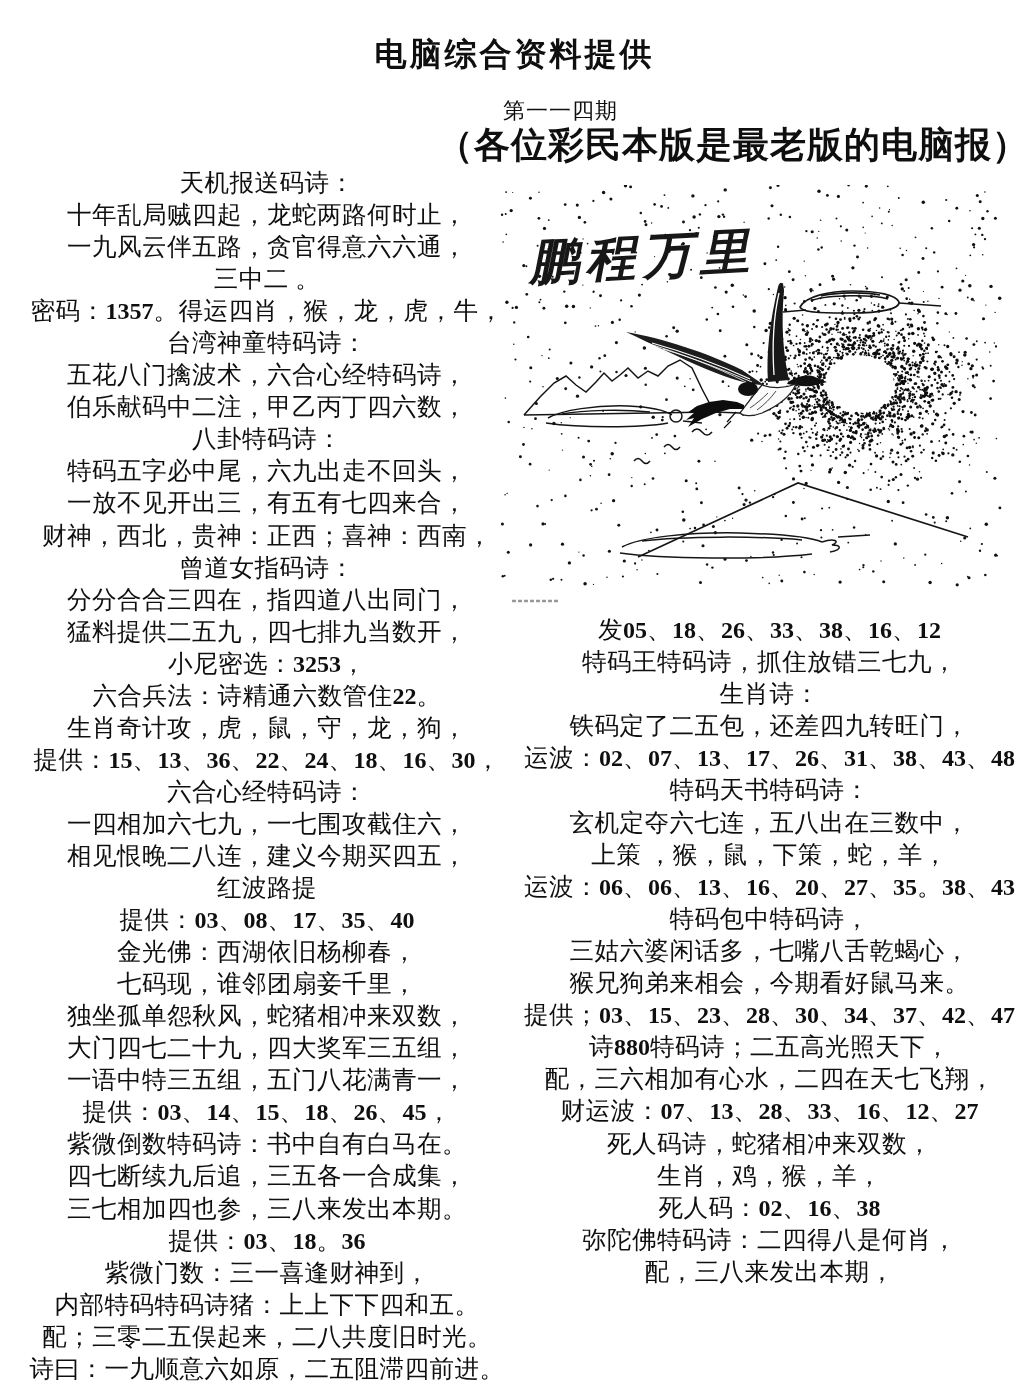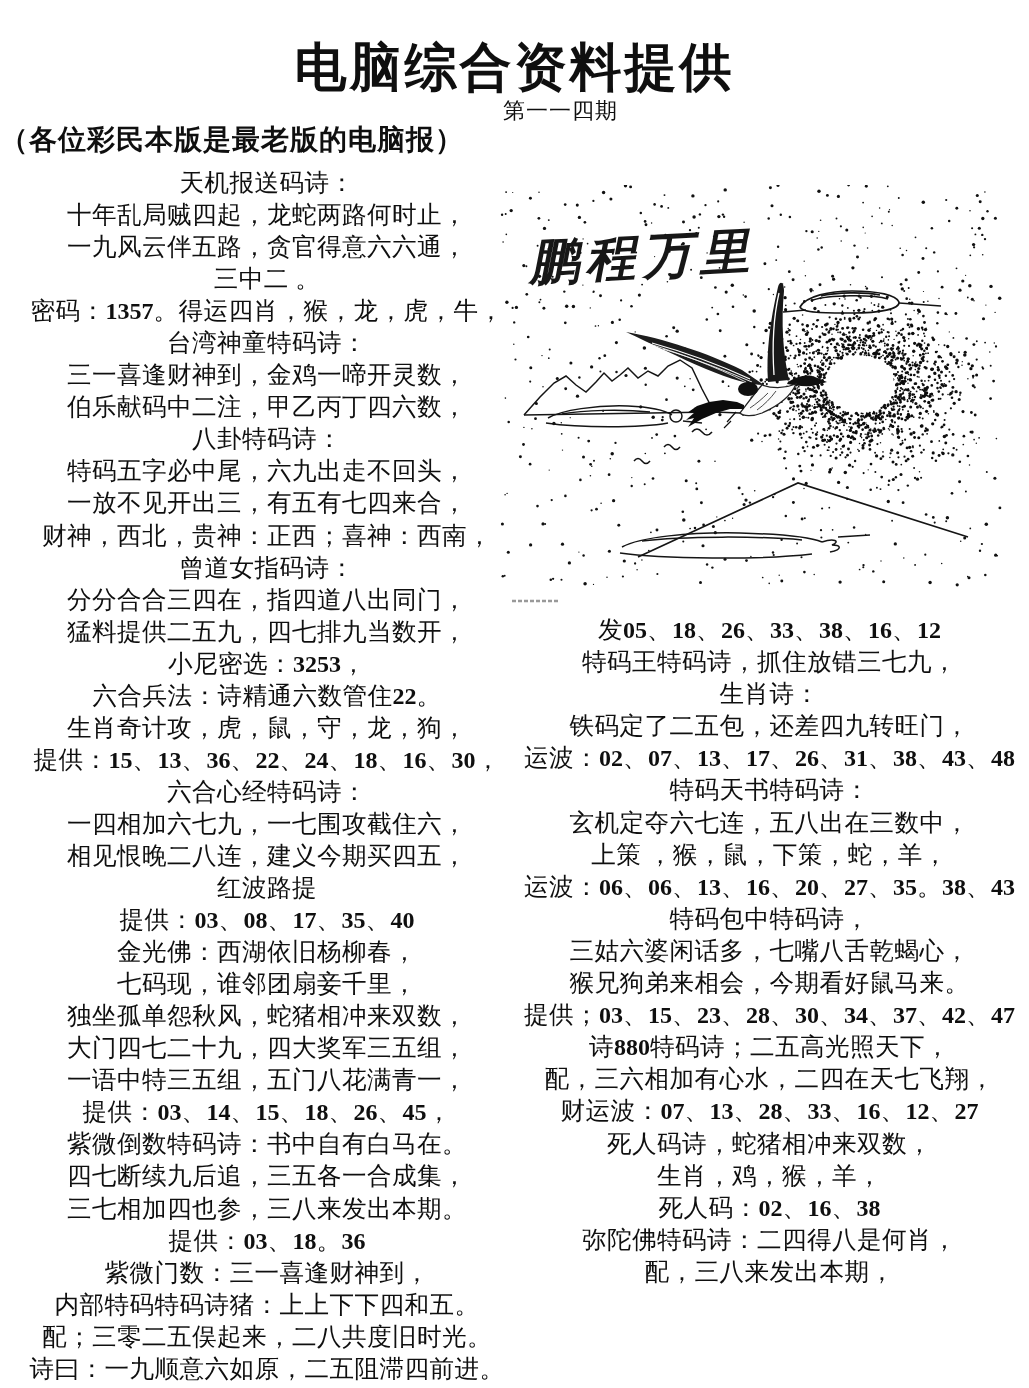--- a/index.html
+++ b/index.html
@@ -1,26 +1,26 @@
 <!DOCTYPE html>
 <html><head>
 <meta charset="utf-8">
 <style>
   html,body{margin:0;padding:0;background:#e8e8e8;}
   .page{position:relative;width:1029px;height:1388px;background:#ffffff;overflow:hidden;
         font-family:"Liberation Serif","DejaVu Serif",serif;color:#0f0f0f;}
   .title{position:absolute;top:33px;left:0;width:100%;text-align:center;
          font-family:Liberation Serif, serif;font-weight:bold;
-         font-size:52px;letter-spacing:3px;}
+         font-size:32px;letter-spacing:3px;}
   .issue{position:absolute;top:96px;left:0;width:100%;text-align:center;
          font-family:"Liberation Sans","DejaVu Sans",sans-serif;font-size:22px;
          transform:translateX(46px);letter-spacing:1px;}
-  .note{position:absolute;top:121px;left:0;width:100%;text-align:left;
+  .note{position:absolute;top:121px;left:0;width:100%;text-align:right;
         font-family:"Liberation Sans","DejaVu Sans",sans-serif;font-weight:bold;
-        font-size:28px;letter-spacing:1px;}
+        font-size:36px;letter-spacing:1px;}
   .col{position:absolute;white-space:nowrap;text-align:center;}
   #left-col{left:24px;top:167px;width:486px;}
   #right-col{left:510px;top:614px;width:519px;}
   .line{font-size:24.6px;line-height:32.05px;letter-spacing:0.4px;}
   #right-col .line{line-height:32.1px;}
   .line b{font-family:"Liberation Serif","DejaVu Serif",serif;font-weight:bold;
           font-size:24px;letter-spacing:0;}
   .illus{position:absolute;left:500px;top:185px;width:505px;height:420px;}
   .illus svg{display:block;}
 </style>
@@ -33,21 +33,21 @@
   <div class="issue">第一一四期</div>
   <div class="note">（各位彩民本版是最老版的电脑报）</div>
 
   <div id="left-col" class="col">
       <div class="line">天机报送码诗：</div>
       <div class="line">十年乱局贼四起，龙蛇两路何时止，</div>
       <div class="line">一九风云伴五路，贪官得意六六通，</div>
       <div class="line">三中二 。</div>
       <div class="line">密码：<b>1357</b>。得运四肖，猴，龙，虎，牛，</div>
       <div class="line">台湾神童特码诗：</div>
-      <div class="line">三一喜逢财神到，金鸡一啼开灵数，</div>
+      <div class="line">五花八门擒波术，六合心经特码诗，</div>
       <div class="line">伯乐献码中二注，甲乙丙丁四六数，</div>
       <div class="line">八卦特码诗：</div>
       <div class="line">特码五字必中尾，六九出走不回头，</div>
       <div class="line">一放不见开出三，有五有七四来合，</div>
       <div class="line">财神，西北，贵神：正西；喜神：西南，</div>
       <div class="line">曾道女指码诗：</div>
       <div class="line">分分合合三四在，指四道八出同门，</div>
       <div class="line">猛料提供二五九，四七排九当数开，</div>
       <div class="line">小尼密选：<b>3253</b>，</div>
       <div class="line">六合兵法：诗精通六数管住<b>22</b>。</div>

